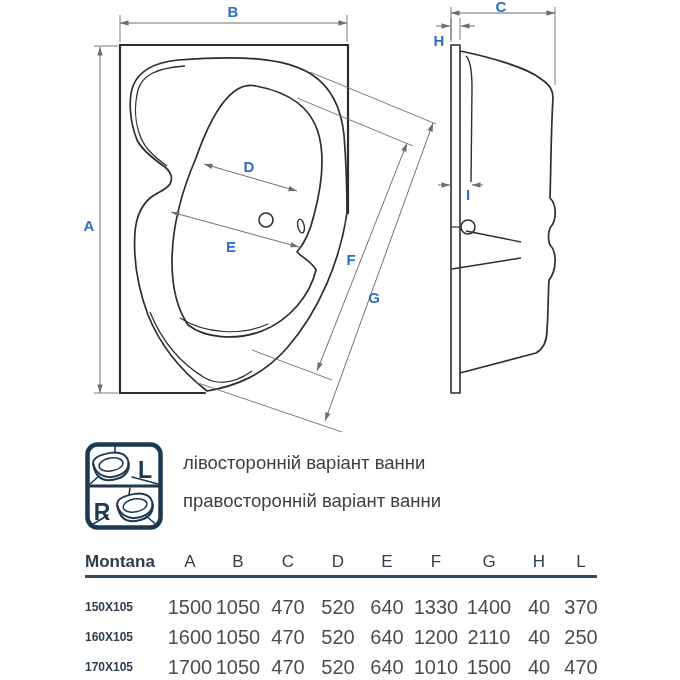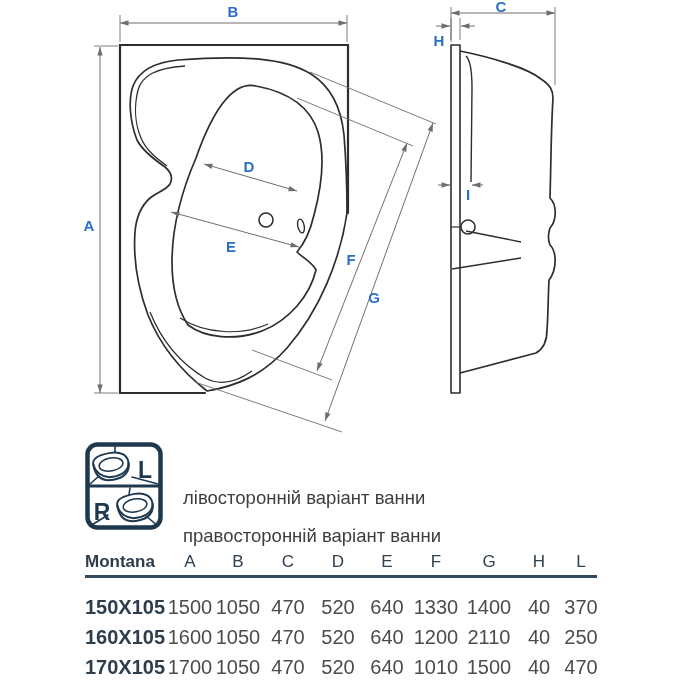--- a/index.html
+++ b/index.html
@@ -4,29 +4,29 @@
 <style>
   html,body{margin:0;padding:0;background:#ffffff;}
   .stage{
     position:relative;width:680px;height:680px;background:#ffffff;overflow:hidden;
     font-family:"Liberation Sans","DejaVu Sans",sans-serif;
   }
   svg text{font-family:"Liberation Sans","DejaVu Sans",sans-serif;}
   .dim-label{font-size:15px;font-weight:bold;fill:#2b6fc7;}
   .variants{position:absolute;left:0;top:0;}
   .lr-icon{position:absolute;left:85px;top:442px;}
-  .v-text{position:absolute;left:183px;width:420px;font-size:18.5px;color:#3e3e3e;margin-top:35px;}
+  .v-text{position:absolute;left:183px;width:420px;font-size:18.5px;color:#3e3e3e;}
   .v-text.t1{top:452px;}
   .v-text.t2{top:490px;}
   .spec-table{position:absolute;left:85px;top:549px;width:516px;color:#4c4c4c;}
   .t-row{display:grid;grid-template-columns:82px 46px 50px 50px 50px 48px 50px 56px 44px 40px;align-items:center;height:30px;}
   .t-head{height:26px;}
   .t-head .t-col{font-size:17px;color:#30404f;text-align:center;}
   .t-name{font-size:17px;font-weight:bold;color:#2e3d4c;text-align:left;}
-  .t-model{font-size:20px;font-weight:bold;color:#2e3d4c;text-align:left;}
+  .t-model{font-size:12px;font-weight:bold;color:#2e3d4c;text-align:left;}
   .t-cell{font-size:20px;color:#4c4c4c;text-align:center;}
   .t-rule{width:512px;height:3px;background:#35495c;}
   .t-body{padding-top:14px;}
 </style>
 </head>
 <body>
 
 <div class="stage">
 
   

